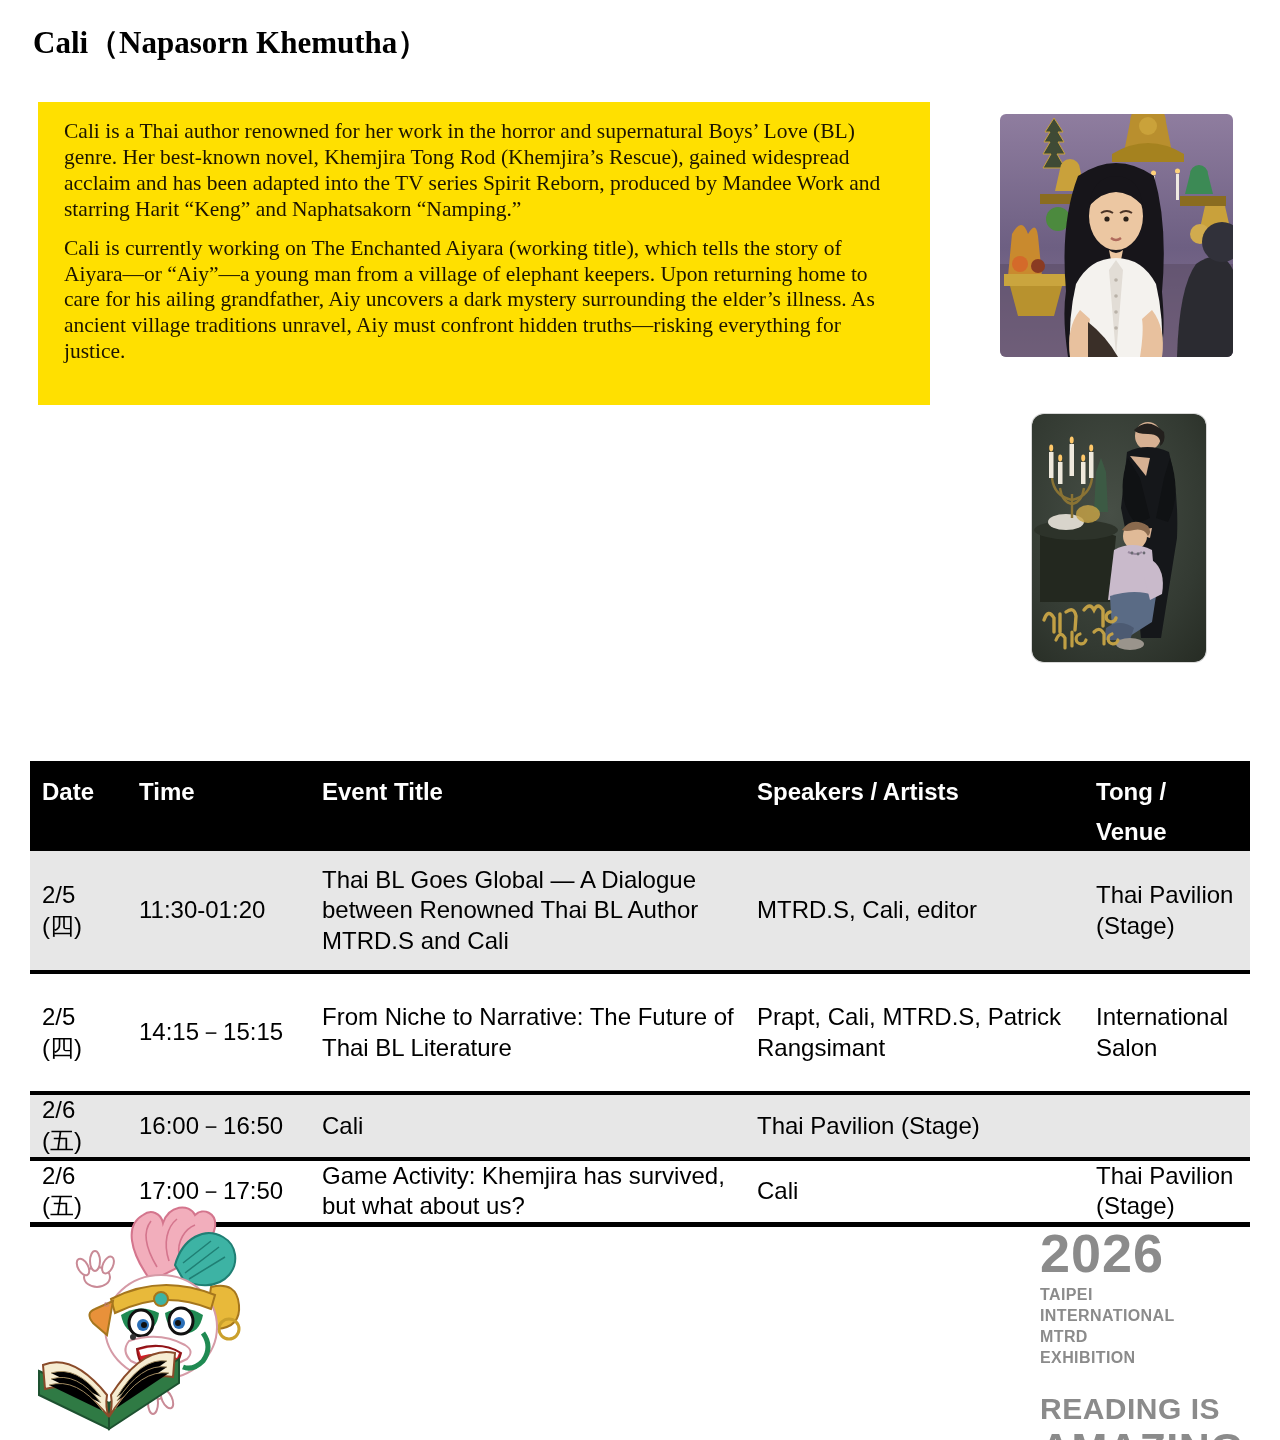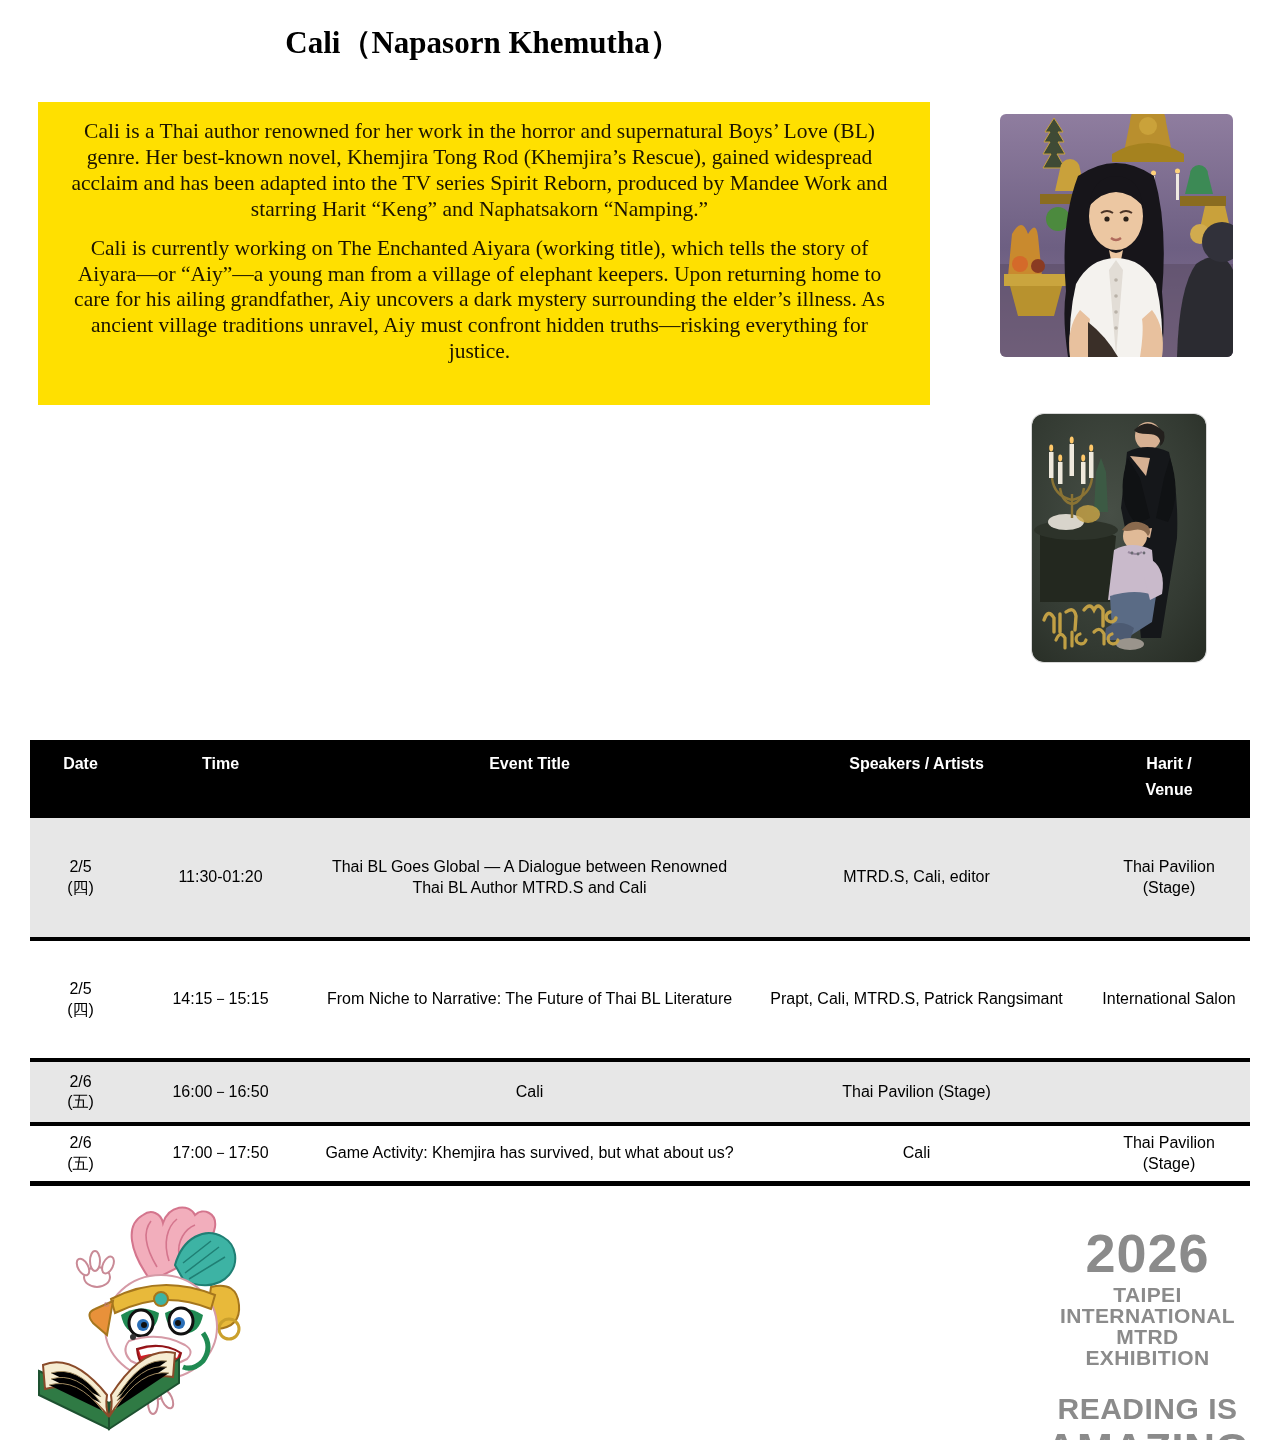--- a/index.html
+++ b/index.html
@@ -1,53 +1,53 @@
 <!DOCTYPE html>
 <html><head>
 <meta charset="utf-8">
 <style>
   html,body{margin:0;padding:0;background:#ffffff;}
   .page{position:relative;width:1280px;height:1440px;background:#ffffff;overflow:hidden;
-        font-family:"Liberation Sans",sans-serif;color:#000;text-align:center;}
+        font-family:"Liberation Sans",sans-serif;color:#000;}
 
   .page-title{position:absolute;left:33px;top:22px;width:900px;
       font-family:"Liberation Serif",serif;font-weight:bold;font-size:31px;color:#000;}
 
   .bio-box{position:absolute;left:38px;top:102px;width:892px;height:303px;
       background:#ffe000;box-sizing:border-box;padding:17px 35px 0 26px;}
   .bio-box p{margin:0 0 13px 0;font-family:"Liberation Serif",serif;
       font-size:21.5px;line-height:1.205;color:#1c1400;}
 
   
   .author-photo{position:absolute;left:1000px;top:114px;width:233px;height:243px;
       border-radius:6px;overflow:hidden;}
   
   .book-cover{position:absolute;left:1032px;top:414px;width:174px;height:248px;
       border-radius:12px;overflow:hidden;box-shadow:0 0 0 1px #d8d8d8;}
 
   
-  .tbl{position:absolute;left:30px;top:740px;width:1220px;font-size:16px;}
+  .tbl{position:absolute;left:30px;top:761px;width:1220px;font-size:24px;}
   .grid{display:grid;grid-template-columns:97px 183px 435px 339px 166px;box-sizing:border-box;}
   .cell{padding:0 8px 0 12px;box-sizing:border-box;}
   .tbl-head{background:#000;color:#fff;font-weight:bold;min-height:78px;
       align-items:start;padding-top:11px;line-height:1.65;}
   .row{align-items:center;line-height:1.28;}
   .row.shaded{background:#e7e7e7;}
   .r1{min-height:123px;border-bottom:4px solid #000;}
   .r2{min-height:121px;border-bottom:4px solid #000;}
   .r3{min-height:64px;border-bottom:4px solid #000;}
   .r4{min-height:60px;border-bottom:5px solid #000;}
   .datecell div{display:block;}
 
   
   .mascot{position:absolute;left:33px;top:1203px;width:232px;height:235px;}
   .tibe{position:absolute;left:1040px;top:1226px;width:215px;color:#8b8b8b;
         font-family:"Liberation Sans",sans-serif;font-weight:bold;}
   .tibe .year{font-size:54px;letter-spacing:1px;line-height:1.0;}
-  .tibe .org{font-size:21px;line-height:21px;letter-spacing:.4px;margin-top:4px;}
+  .tibe .org{font-size:16px;line-height:21px;letter-spacing:.4px;margin-top:4px;}
   .tibe .tag1{font-size:30px;margin-top:24px;letter-spacing:.5px;}
   .tibe .tag2{font-size:43px;letter-spacing:.5px;line-height:1.05;}
 </style>
 </head>
 <body>
 
 <div class="page">
 
   <div class="page-title">Cali（Napasorn Khemutha）</div>
 
@@ -192,21 +192,21 @@
   </div>
 
   <div class="tbl">
 
     <div class="grid tbl-head">
       <div class="cell">Date</div>
       <div class="cell">Time</div>
       <div class="cell">Event Title</div>
       <div class="cell">Speakers / Artists</div>
       <div class="cell">
-        <div>Harit /</div>
+        <div>Tong /</div>
         <div>Venue</div>
       </div>
     </div>
 
     <div class="grid row shaded r1">
       <div class="cell datecell">
         <div>2/5</div>
         <div>(四)</div>
       </div>
       <div class="cell">11:30-01:20</div>

